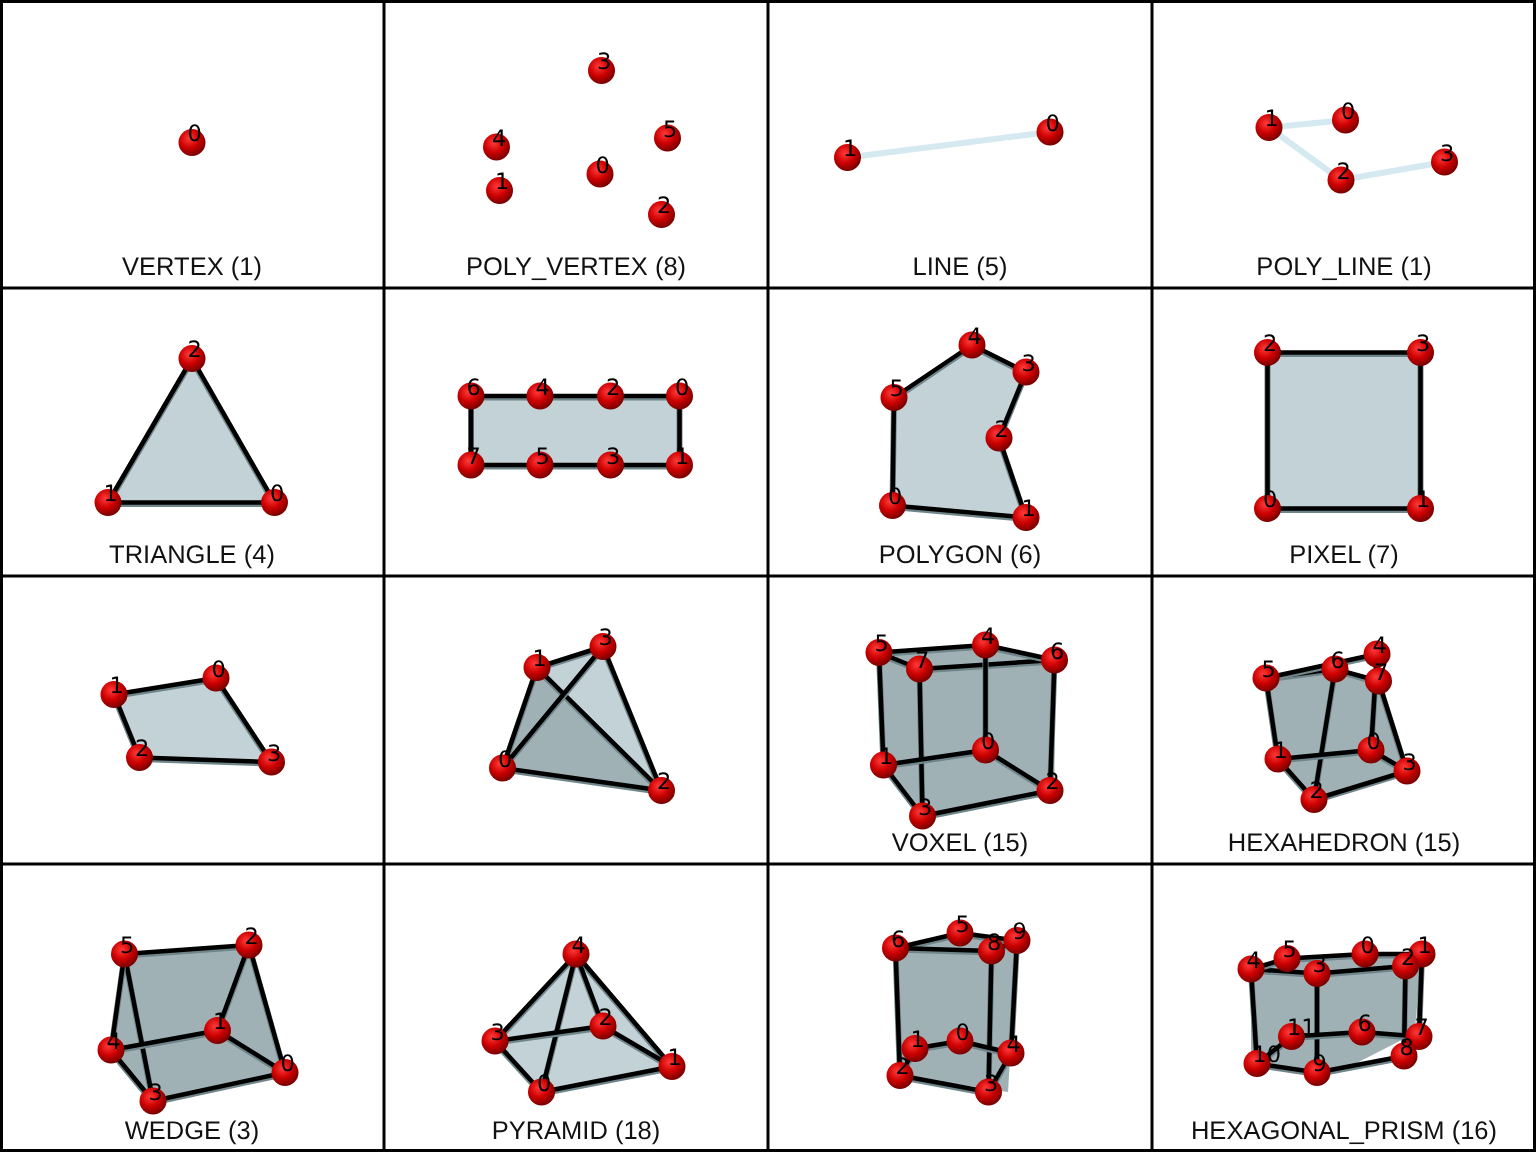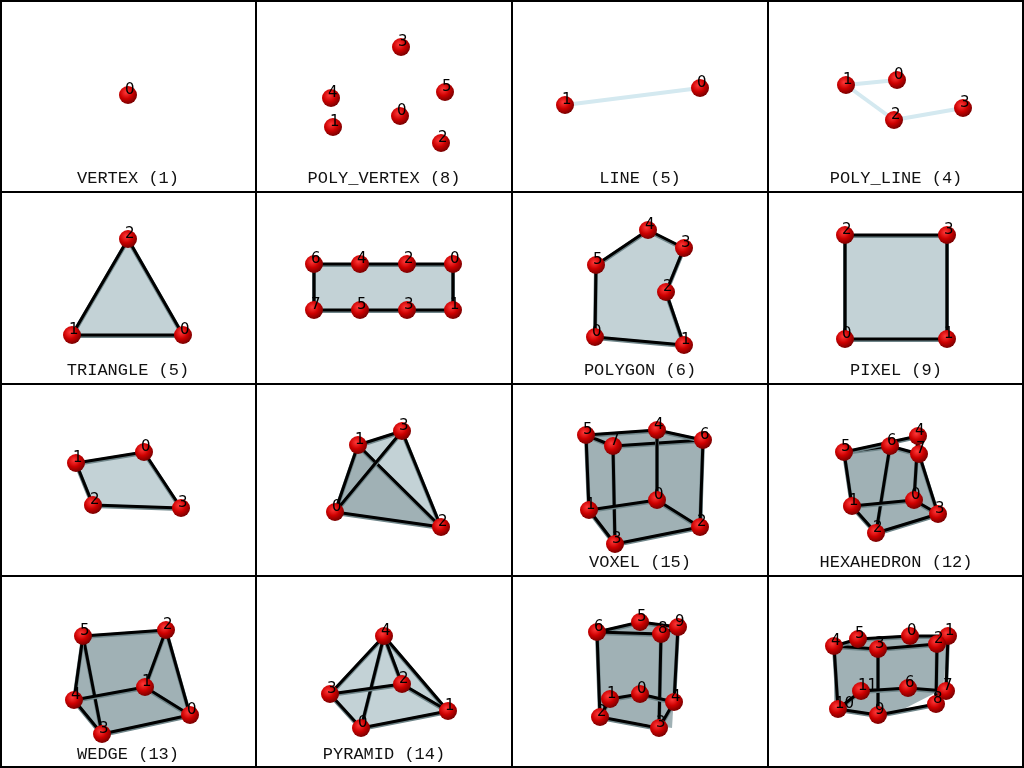--- a/index.html
+++ b/index.html
@@ -1,20 +1,20 @@
 <!DOCTYPE html>
 <html><head>
 <meta charset="utf-8">
 <style>
   html,body{margin:0;padding:0;background:#fff;}
   body{width:1024px;height:768px;overflow:hidden;position:relative;font-family:"DejaVu Sans",sans-serif;}
   .grid{position:absolute;left:0;top:0;width:1024px;height:768px;}
   .cell{position:absolute;width:256px;height:192px;box-sizing:border-box;}
   .cell svg{position:absolute;left:0;top:0;}
-  .title{position:absolute;left:0;right:0;bottom:4px;text-align:center;font-family:Liberation Mono, monospace;font-size:17px;color:#111;letter-spacing:0px;white-space:nowrap;}
+  .title{position:absolute;left:0;right:0;bottom:4px;text-align:center;font-family:Liberation Sans, sans-serif;font-size:17px;color:#111;letter-spacing:0px;white-space:nowrap;}
   .lbl{font-family:"DejaVu Sans",sans-serif;font-size:15px;fill:#000;}
   .vline{position:absolute;top:0;width:2px;height:768px;background:#000;}
   .hline{position:absolute;left:0;height:2px;width:1024px;background:#000;}
 </style>
 </head>
 <body>
 
 <div class="grid" id="grid">
     <div class="cell" style="left: 0px; top: 0px;">
       <svg width="256" height="192" viewBox="0 0 256 192">
@@ -57,39 +57,39 @@
         <line x1="126" y1="120" x2="195" y2="108" stroke="#d4e9f0" stroke-width="4" stroke-linecap="round"></line>
         <circle cx="78" cy="85" r="9" fill="url(#sph)"></circle>
         <circle cx="129" cy="80" r="9" fill="url(#sph)"></circle>
         <circle cx="126" cy="120" r="9" fill="url(#sph)"></circle>
         <circle cx="195" cy="108" r="9" fill="url(#sph)"></circle>
         <text x="75" y="84" class="lbl">1</text>
         <text x="126" y="79" class="lbl">0</text>
         <text x="123" y="119" class="lbl">2</text>
         <text x="192" y="107" class="lbl">3</text>
       </svg>
-      <div class="title">POLY_LINE (4)</div>
+      <div class="title">POLY_LINE (1)</div>
     </div>
     <div class="cell" style="left: 0px; top: 192px;">
       <svg width="256" height="192" viewBox="0 0 256 192">
         <polygon points="128,47 72,143 183,143" fill="#c3d2d6" fill-opacity="1"></polygon>
         <line x1="128" y1="48" x2="72" y2="144" stroke="#6f8589" stroke-width="4" stroke-linecap="round"></line>
         <line x1="128" y1="47" x2="72" y2="143" stroke="#000000" stroke-width="3" stroke-linecap="round"></line>
         <line x1="72" y1="144" x2="183" y2="144" stroke="#6f8589" stroke-width="4" stroke-linecap="round"></line>
         <line x1="72" y1="143" x2="183" y2="143" stroke="#000000" stroke-width="3" stroke-linecap="round"></line>
         <line x1="183" y1="144" x2="128" y2="48" stroke="#6f8589" stroke-width="4" stroke-linecap="round"></line>
         <line x1="183" y1="143" x2="128" y2="47" stroke="#000000" stroke-width="3" stroke-linecap="round"></line>
         <circle cx="128" cy="47" r="9" fill="url(#sph)"></circle>
         <circle cx="72" cy="143" r="9" fill="url(#sph)"></circle>
         <circle cx="183" cy="143" r="9" fill="url(#sph)"></circle>
         <text x="125" y="46" class="lbl">2</text>
         <text x="69" y="142" class="lbl">1</text>
         <text x="180" y="142" class="lbl">0</text>
       </svg>
-      <div class="title">TRIANGLE (5)</div>
+      <div class="title">TRIANGLE (4)</div>
     </div>
     <div class="cell" style="left: 256px; top: 192px;">
       <svg width="256" height="192" viewBox="0 0 256 192">
         <polygon points="58,72 197,72 197,118 58,118" fill="#c3d2d6" fill-opacity="1"></polygon>
         <line x1="58" y1="73" x2="197" y2="73" stroke="#6f8589" stroke-width="4" stroke-linecap="round"></line>
         <line x1="58" y1="72" x2="197" y2="72" stroke="#000000" stroke-width="3" stroke-linecap="round"></line>
         <line x1="197" y1="73" x2="197" y2="119" stroke="#6f8589" stroke-width="4" stroke-linecap="round"></line>
         <line x1="197" y1="72" x2="197" y2="118" stroke="#000000" stroke-width="3" stroke-linecap="round"></line>
         <line x1="197" y1="119" x2="58" y2="119" stroke="#6f8589" stroke-width="4" stroke-linecap="round"></line>
         <line x1="197" y1="118" x2="58" y2="118" stroke="#000000" stroke-width="3" stroke-linecap="round"></line>
@@ -156,21 +156,21 @@
         <line x1="77" y1="147" x2="77" y2="43" stroke="#000000" stroke-width="3" stroke-linecap="round"></line>
         <circle cx="77" cy="43" r="9" fill="url(#sph)"></circle>
         <circle cx="179" cy="43" r="9" fill="url(#sph)"></circle>
         <circle cx="77" cy="147" r="9" fill="url(#sph)"></circle>
         <circle cx="179" cy="147" r="9" fill="url(#sph)"></circle>
         <text x="74" y="42" class="lbl">2</text>
         <text x="176" y="42" class="lbl">3</text>
         <text x="74" y="146" class="lbl">0</text>
         <text x="176" y="146" class="lbl">1</text>
       </svg>
-      <div class="title">PIXEL (9)</div>
+      <div class="title">PIXEL (7)</div>
     </div>
     <div class="cell" style="left: 0px; top: 384px;">
       <svg width="256" height="192" viewBox="0 0 256 192">
         <polygon points="76,79 144,68 181,124 93,121" fill="#c3d2d6" fill-opacity="1"></polygon>
         <line x1="76" y1="80" x2="144" y2="69" stroke="#6f8589" stroke-width="4" stroke-linecap="round"></line>
         <line x1="76" y1="79" x2="144" y2="68" stroke="#000000" stroke-width="3" stroke-linecap="round"></line>
         <line x1="144" y1="69" x2="181" y2="125" stroke="#6f8589" stroke-width="4" stroke-linecap="round"></line>
         <line x1="144" y1="68" x2="181" y2="124" stroke="#000000" stroke-width="3" stroke-linecap="round"></line>
         <line x1="181" y1="125" x2="93" y2="122" stroke="#6f8589" stroke-width="4" stroke-linecap="round"></line>
         <line x1="181" y1="124" x2="93" y2="121" stroke="#000000" stroke-width="3" stroke-linecap="round"></line>
@@ -295,21 +295,21 @@
         <circle cx="108" cy="149" r="9" fill="url(#sph)"></circle>
         <text x="73" y="67" class="lbl">5</text>
         <text x="119" y="61" class="lbl">6</text>
         <text x="147" y="51" class="lbl">4</text>
         <text x="148" y="69" class="lbl">7</text>
         <text x="81" y="121" class="lbl">1</text>
         <text x="143" y="115" class="lbl">0</text>
         <text x="167" y="129" class="lbl">3</text>
         <text x="105" y="148" class="lbl">2</text>
       </svg>
-      <div class="title">HEXAHEDRON (12)</div>
+      <div class="title">HEXAHEDRON (15)</div>
     </div>
     <div class="cell" style="left: 0px; top: 576px;">
       <svg width="256" height="192" viewBox="0 0 256 192">
         <polygon points="83,60 166,54 190,139 102,158 74,124" fill="#8fa3a8" fill-opacity="0.85"></polygon>
         <line x1="83" y1="61" x2="166" y2="55" stroke="#6f8589" stroke-width="4" stroke-linecap="round"></line>
         <line x1="83" y1="60" x2="166" y2="54" stroke="#000000" stroke-width="3" stroke-linecap="round"></line>
         <line x1="83" y1="61" x2="102" y2="159" stroke="#6f8589" stroke-width="4" stroke-linecap="round"></line>
         <line x1="83" y1="60" x2="102" y2="158" stroke="#000000" stroke-width="3" stroke-linecap="round"></line>
         <line x1="83" y1="61" x2="74" y2="125" stroke="#6f8589" stroke-width="4" stroke-linecap="round"></line>
         <line x1="83" y1="60" x2="74" y2="124" stroke="#000000" stroke-width="3" stroke-linecap="round"></line>
@@ -331,21 +331,21 @@
         <circle cx="74" cy="124" r="9" fill="url(#sph)"></circle>
         <circle cx="190" cy="139" r="9" fill="url(#sph)"></circle>
         <circle cx="102" cy="158" r="9" fill="url(#sph)"></circle>
         <text x="80" y="59" class="lbl">5</text>
         <text x="163" y="53" class="lbl">2</text>
         <text x="142" y="110" class="lbl">1</text>
         <text x="71" y="123" class="lbl">4</text>
         <text x="187" y="138" class="lbl">0</text>
         <text x="99" y="157" class="lbl">3</text>
       </svg>
-      <div class="title">WEDGE (13)</div>
+      <div class="title">WEDGE (3)</div>
     </div>
     <div class="cell" style="left: 256px; top: 576px;">
       <svg width="256" height="192" viewBox="0 0 256 192">
         <polygon points="128,60 192,135 105,152 74,118" fill="#c3d2d6" fill-opacity="1"></polygon>
         <line x1="128" y1="61" x2="74" y2="119" stroke="#6f8589" stroke-width="4" stroke-linecap="round"></line>
         <line x1="128" y1="60" x2="74" y2="118" stroke="#000000" stroke-width="3" stroke-linecap="round"></line>
         <line x1="128" y1="61" x2="105" y2="153" stroke="#6f8589" stroke-width="4" stroke-linecap="round"></line>
         <line x1="128" y1="60" x2="105" y2="152" stroke="#000000" stroke-width="3" stroke-linecap="round"></line>
         <line x1="128" y1="61" x2="192" y2="136" stroke="#6f8589" stroke-width="4" stroke-linecap="round"></line>
         <line x1="128" y1="60" x2="192" y2="135" stroke="#000000" stroke-width="3" stroke-linecap="round"></line>
@@ -363,21 +363,21 @@
         <circle cx="146" cy="108" r="9" fill="url(#sph)"></circle>
         <circle cx="74" cy="118" r="9" fill="url(#sph)"></circle>
         <circle cx="192" cy="135" r="9" fill="url(#sph)"></circle>
         <circle cx="105" cy="152" r="9" fill="url(#sph)"></circle>
         <text x="125" y="59" class="lbl">4</text>
         <text x="143" y="107" class="lbl">2</text>
         <text x="71" y="117" class="lbl">3</text>
         <text x="189" y="134" class="lbl">1</text>
         <text x="102" y="151" class="lbl">0</text>
       </svg>
-      <div class="title">PYRAMID (14)</div>
+      <div class="title">PYRAMID (18)</div>
     </div>
     <div class="cell" style="left: 512px; top: 576px;">
       <svg width="256" height="192" viewBox="0 0 256 192">
         <polygon points="85,56 128,46 166,51 160,152 88,141" fill="#8fa3a8" fill-opacity="0.85"></polygon>
         <line x1="85" y1="57" x2="128" y2="47" stroke="#6f8589" stroke-width="4" stroke-linecap="round"></line>
         <line x1="85" y1="56" x2="128" y2="46" stroke="#000000" stroke-width="3" stroke-linecap="round"></line>
         <line x1="128" y1="47" x2="166" y2="52" stroke="#6f8589" stroke-width="4" stroke-linecap="round"></line>
         <line x1="128" y1="46" x2="166" y2="51" stroke="#000000" stroke-width="3" stroke-linecap="round"></line>
         <line x1="85" y1="57" x2="149" y2="59" stroke="#6f8589" stroke-width="4" stroke-linecap="round"></line>
         <line x1="85" y1="56" x2="149" y2="58" stroke="#000000" stroke-width="3" stroke-linecap="round"></line>
@@ -472,20 +472,21 @@
         <text x="139" y="59" class="lbl">0</text>
         <text x="177" y="59" class="lbl">1</text>
         <text x="166" y="67" class="lbl">2</text>
         <text x="90" y="114" class="lbl">11</text>
         <text x="137" y="111" class="lbl">6</text>
         <text x="175" y="114" class="lbl">7</text>
         <text x="67" y="132" class="lbl">10</text>
         <text x="107" y="138" class="lbl">9</text>
         <text x="165" y="127" class="lbl">8</text>
       </svg>
+      <div class="title">HEXAGONAL_PRISM (16)</div>
     </div>
     <div class="vline" style="left: 0px;"></div>
     <div class="vline" style="left: 255px;"></div>
     <div class="vline" style="left: 511px;"></div>
     <div class="vline" style="left: 767px;"></div>
     <div class="vline" style="left: 1022px;"></div>
     <div class="hline" style="top: 0px;"></div>
     <div class="hline" style="top: 191px;"></div>
     <div class="hline" style="top: 383px;"></div>
     <div class="hline" style="top: 575px;"></div>

